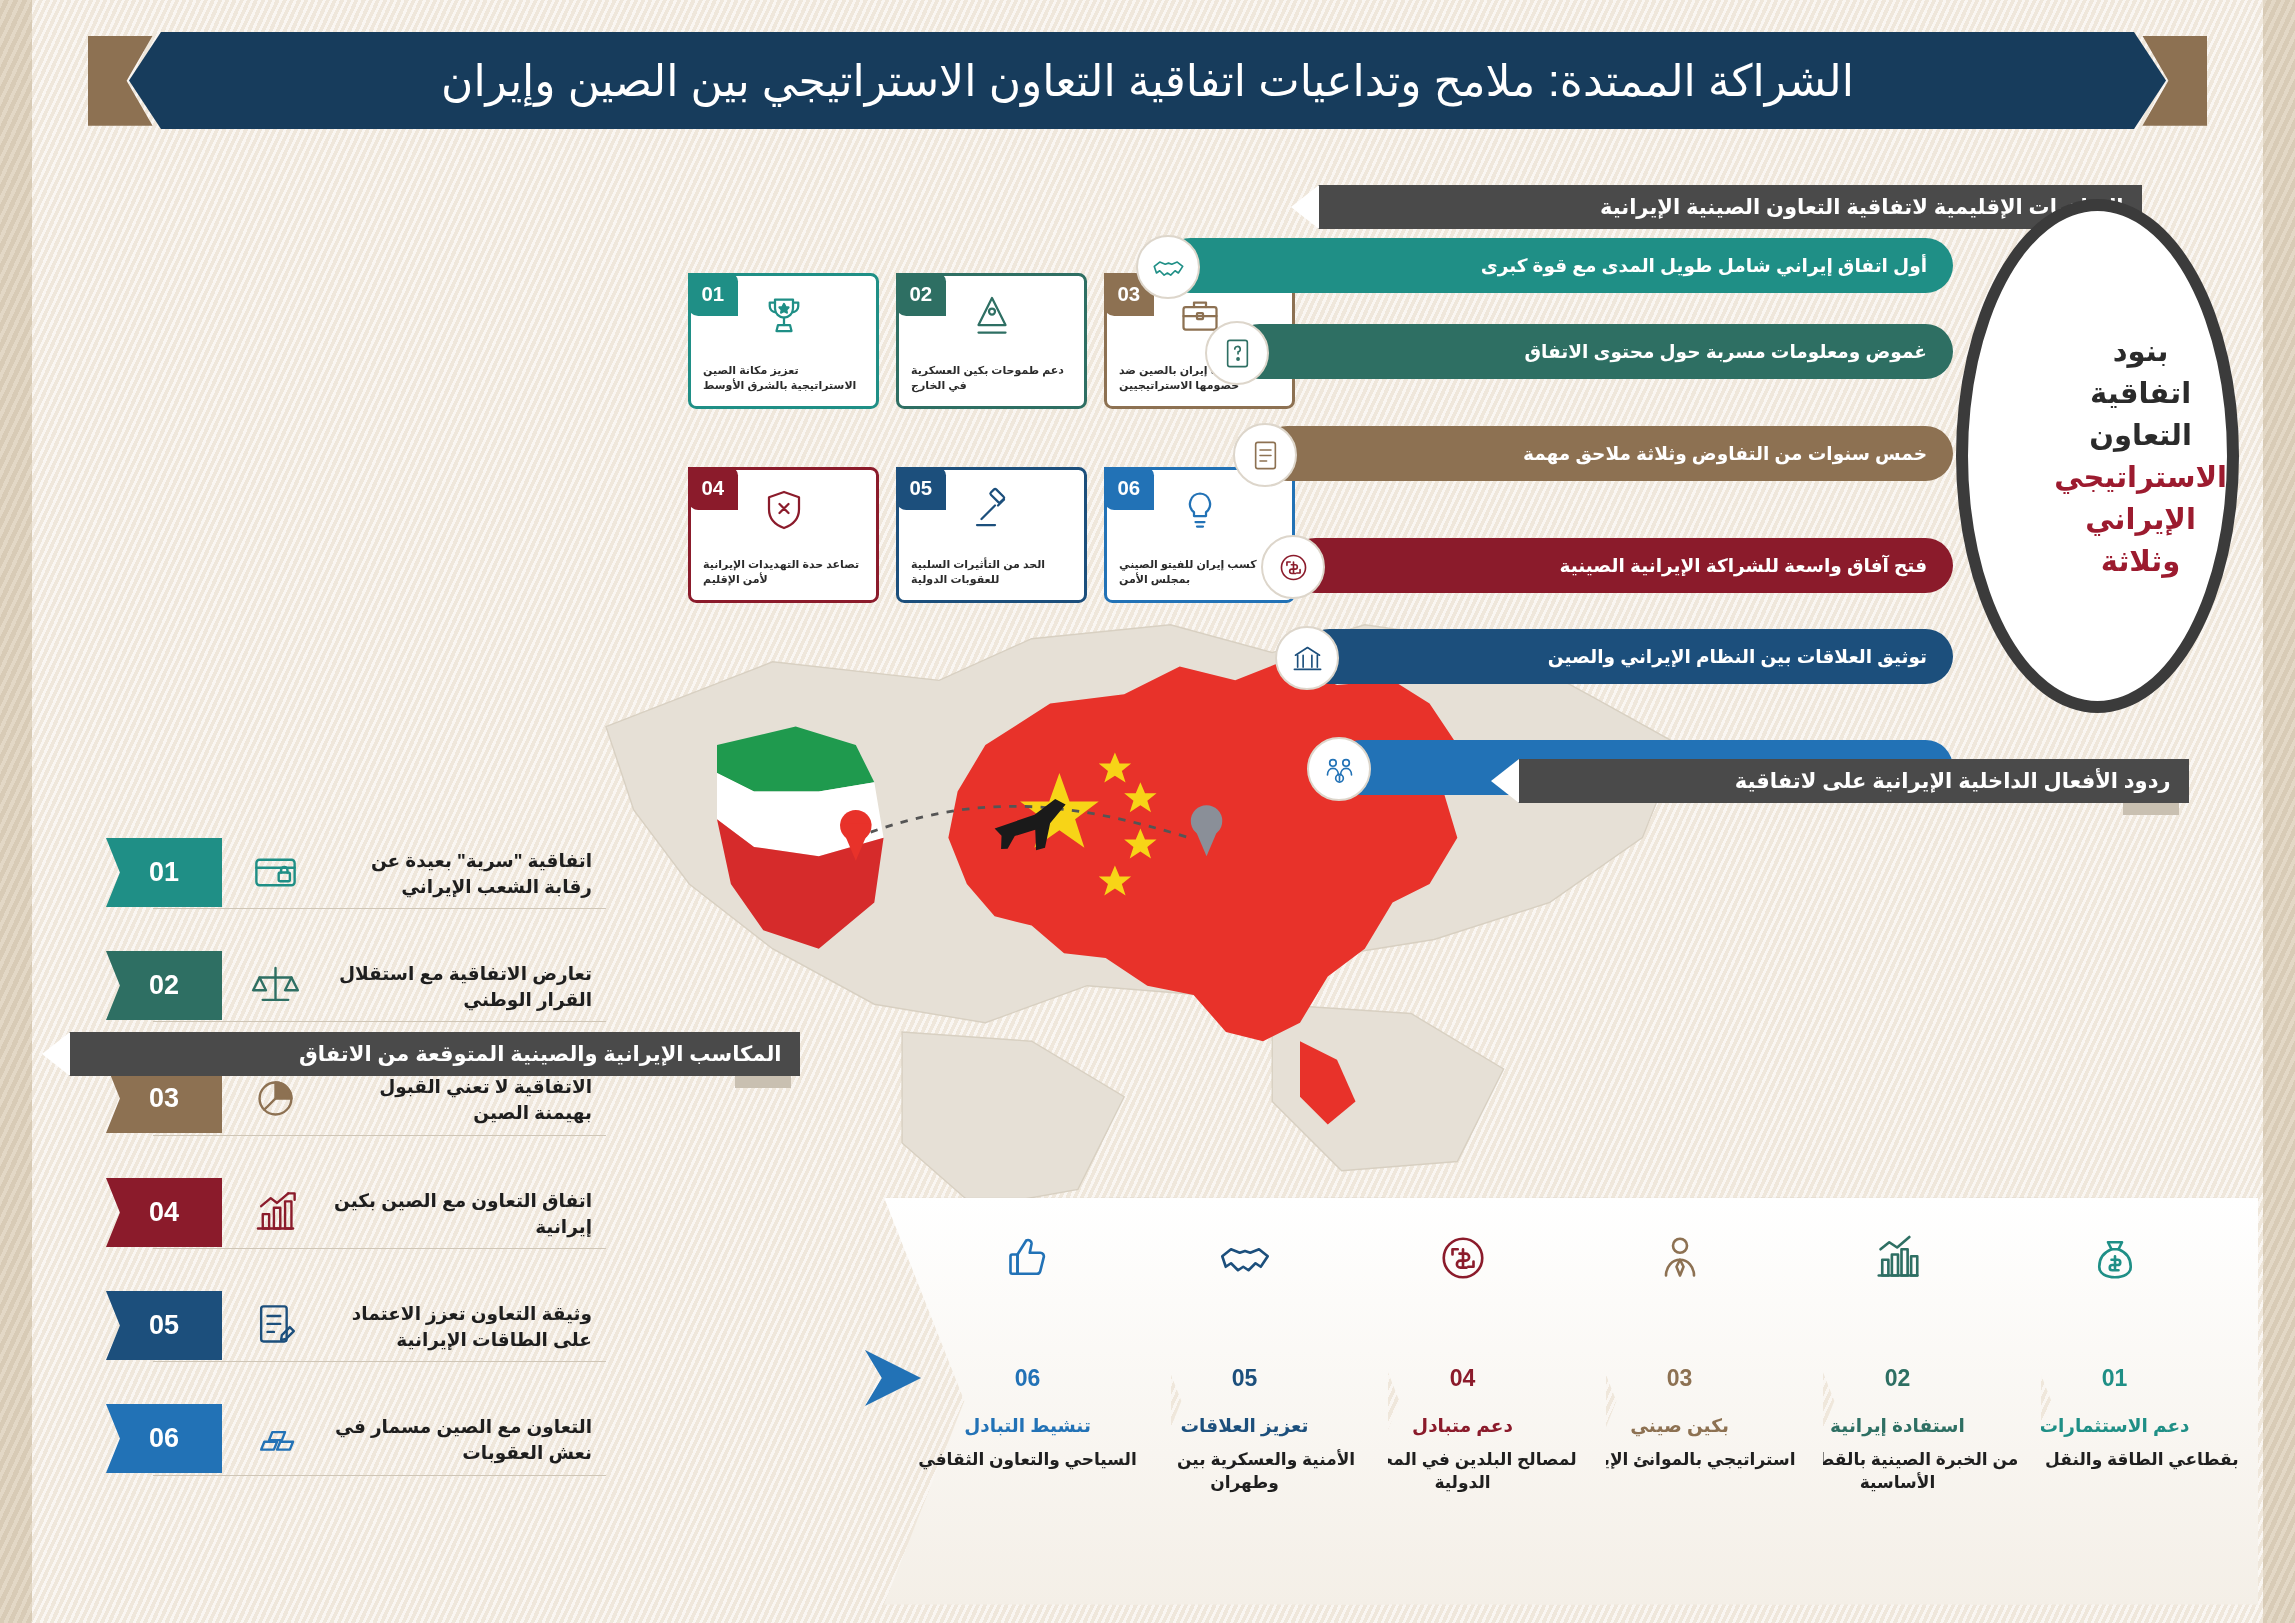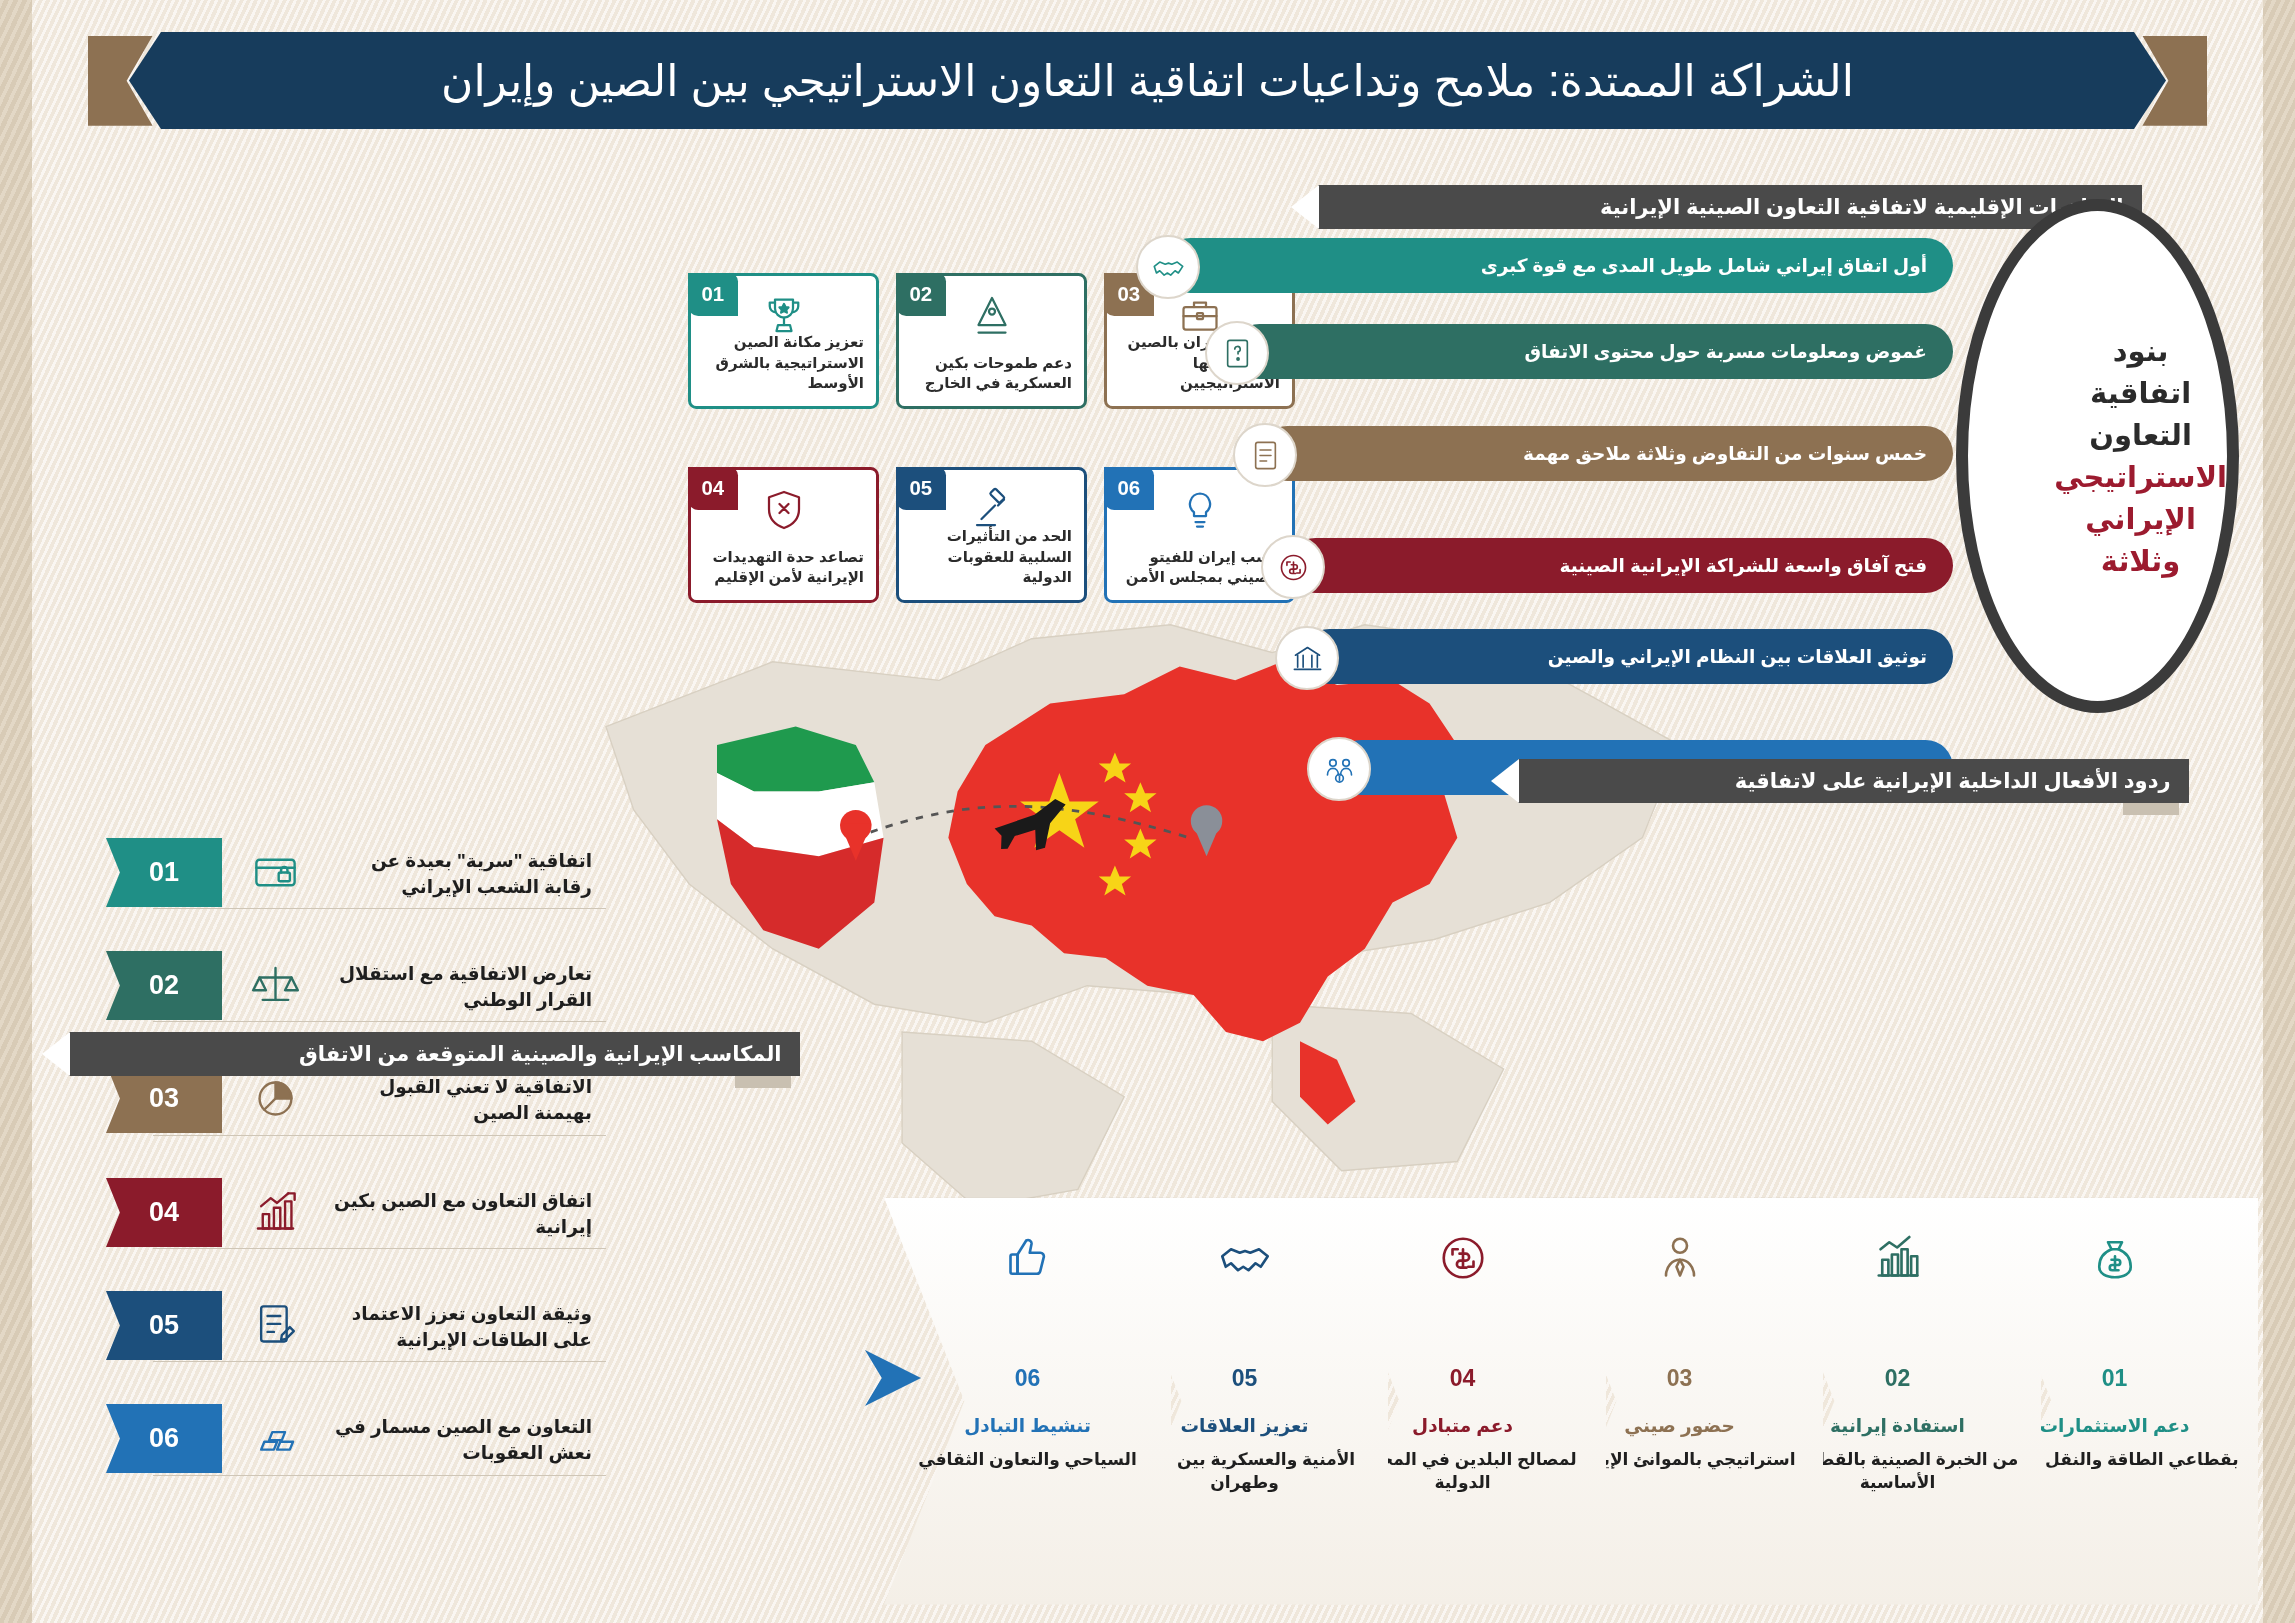--- a/index.html
+++ b/index.html
@@ -25,21 +25,21 @@
   .title-tab.l{left:4.6px;clip-path:polygon(0 0,100% 0,60% 50%,100% 100%,0 100%);}
   .title-tab.r{right:4.6px;clip-path:polygon(0 0,100% 0,100% 100%,0 100%,40% 50%);}
 
   
   .ribbon{position:absolute;height:44px;display:flex;align-items:center;color:#fff;font-size:21px;font-weight:bold;padding:0 18.5px;}
 
   
   .reg-card{position:absolute;width:185px;height:130px;background:#fff;border:3.2px solid #1f8f86;border-radius:8.3px;}
   .reg-card .num{position:absolute;top:-3.2px;left:-3.2px;width:50px;height:43px;display:flex;align-items:center;justify-content:center;color:#fff;font-size:20.4px;font-weight:bold;border-radius:0 8.3px 0 10.2px;}
   .reg-card .ico{position:absolute;top:15.7px;right:0;left:0;text-align:center;font-size:0;}
-  .reg-card .txt{position:absolute;bottom:13px;left:12px;right:12px;text-align:right;font-size:15px;line-height:1.35;color:#2b2b2b;font-weight:bold;}
+  .reg-card .txt{position:absolute;bottom:13px;left:12px;right:12px;text-align:left;font-size:11px;line-height:1.35;color:#2b2b2b;font-weight:bold;}
 
   
   .term{position:absolute;height:55px;border-radius:28px;display:flex;align-items:center;justify-content:flex-start;padding:0 26px 0 56px;color:#fff;font-size:18.5px;font-weight:bold;}
   .term .bub{position:absolute;left:-27px;top:-2.8px;width:60px;height:60px;border-radius:50%;background:#fff;border:2.8px solid #ddd6cb;display:flex;align-items:center;justify-content:center;}
   .hub{position:absolute;right:56px;top:199px;width:259px;height:490px;border-radius:50%;background:#fff;border:12px solid #3b3b3b;display:flex;align-items:center;overflow:hidden;}
   .hub-inner{text-align:center;font-size:29px;font-weight:bold;line-height:1.45;}
 
   
   .react-num{position:absolute;width:116px;height:69px;display:flex;align-items:center;justify-content:center;color:#fff;font-size:27px;font-weight:bold;
     clip-path:polygon(0 0,100% 0,100% 100%,0 100%,12% 50%);}
@@ -365,21 +365,21 @@
     <div class="gain" style="right: 472px; width: 287px;">
       <div class="panel"></div>
       <div class="gico">
         <svg width="56" height="56" viewBox="0 0 64 64" fill="none" stroke="#8d7152" stroke-width="3" stroke-linecap="round" stroke-linejoin="round">
           <circle cx="32" cy="18" r="8"></circle>
           <path d="M16 52c0-10 7-18 16-18s16 8 16 18"></path>
           <path d="M32 34l-4 8 4 10 4-10z"></path>
         </svg>
       </div>
       <div class="gnum" style="color:#8d7152">03</div>
-      <div class="gtitle" style="color:#8d7152">حضور صيني</div>
+      <div class="gtitle" style="color:#8d7152">بكين صيني</div>
       <div class="gtxt">استراتيجي بالموانئ الإيرانية</div>
     </div>
     <div class="chev" style="position: absolute; bottom: 217px; right: 722px; width: 56px; height: 56px; background: rgb(141, 113, 82); clip-path: polygon(0px 0px, 100% 50%, 0px 100%, 30% 50%);"></div>
     <div class="gain" style="right: 689px; width: 287px;">
       <div class="panel"></div>
       <div class="gico">
         <svg width="56" height="56" viewBox="0 0 64 64" fill="none" stroke="#8b1b2b" stroke-width="3" stroke-linecap="round" stroke-linejoin="round">
           <circle cx="32" cy="32" r="22"></circle>
           <path d="M26 22h-6v6"></path>
           <path d="M38 42h6v-6"></path>

